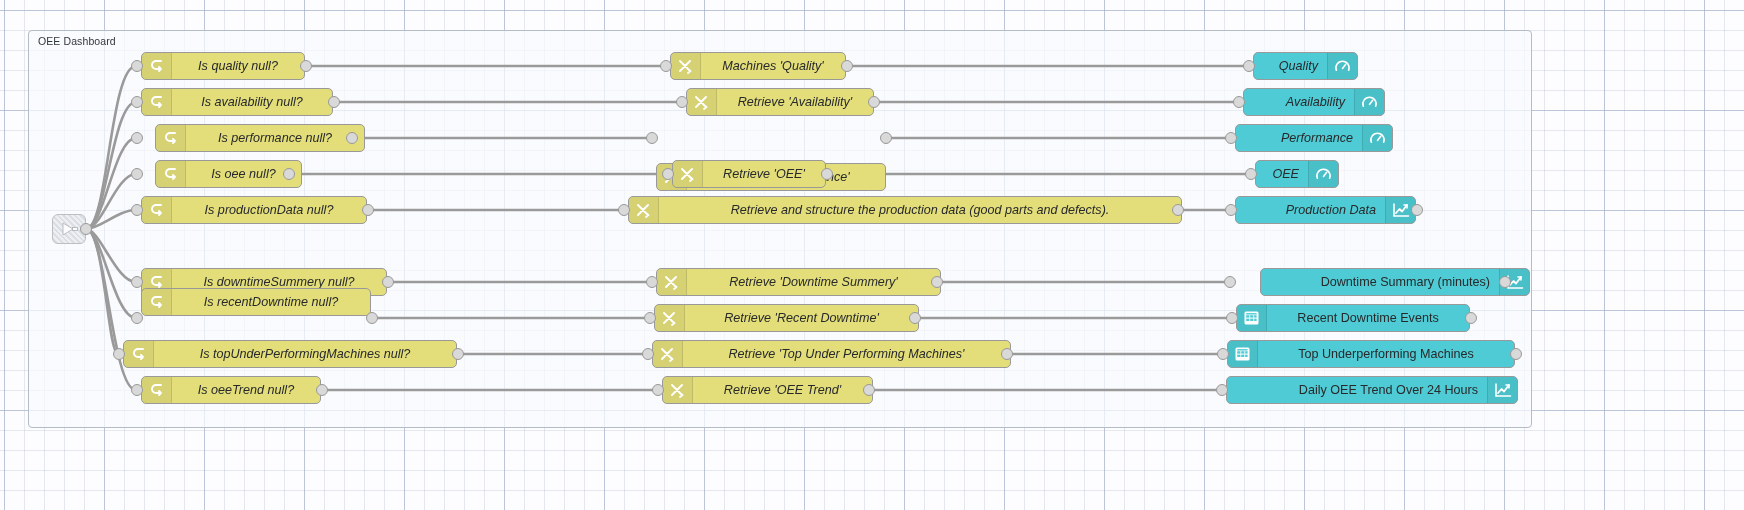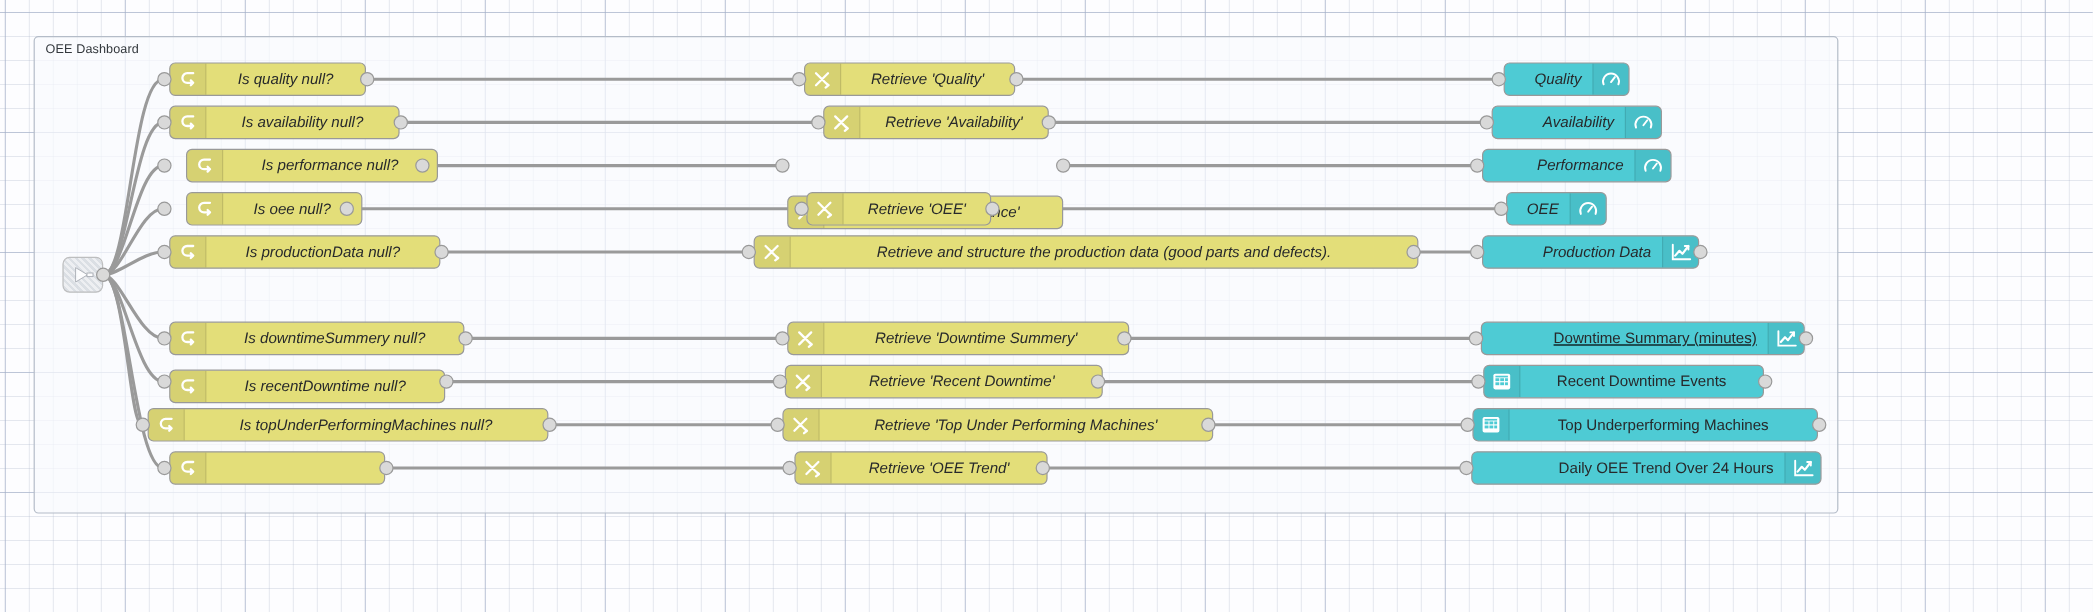--- a/index.html
+++ b/index.html
@@ -189,21 +189,21 @@
   </div>
   <div class="port" style="left:300px; top:60px;"></div>
 
   <div class="port" style="left:660px; top:60px;"></div>
   <div class="node fn" style="left:670px; top:52px; width:176px;">
     <span class="node-icon left">
       <svg width="17" height="17" viewBox="0 0 17 17">
           <path d="M3 3 L13 13 M13 3 L3 13 M11 11 l2.5 2 -2.5 2" stroke="#fff" stroke-width="1.9" fill="none" stroke-linecap="round" stroke-linejoin="round"></path>
         </svg>
     </span>
-    <span class="node-label italic center">Retrieve 'Quality'</span>
+    <span class="node-label italic center">Machines 'Quality'</span>
   </div>
   <div class="port" style="left:841px; top:60px;"></div>
 
   <div class="port" style="left:1243px; top:60px;"></div>
   <div class="node dash" style="left:1253px; top:52px; width:105px;">
     <span class="node-label italic right">Quality</span>
     <span class="node-icon right">
       <svg width="17" height="17" viewBox="0 0 18 18">
           <path d="M2.5 13 A7 7 0 1 1 15.5 13" stroke="#fff" stroke-width="1.7" fill="none" stroke-linecap="round"></path>
           <path d="M9 11 L12.4 6.6" stroke="#fff" stroke-width="1.7" stroke-linecap="round"></path>
@@ -361,34 +361,34 @@
     <span class="node-icon left">
       <svg width="17" height="17" viewBox="0 0 17 17">
           <path d="M3 3 L13 13 M13 3 L3 13 M11 11 l2.5 2 -2.5 2" stroke="#fff" stroke-width="1.9" fill="none" stroke-linecap="round" stroke-linejoin="round"></path>
         </svg>
     </span>
     <span class="node-label italic center">Retrieve 'Downtime Summery'</span>
   </div>
   <div class="port" style="left:931px; top:276px;"></div>
 
   <div class="port" style="left:1224px; top:276px;"></div>
-  <div class="node dash" style="left:1234px; top:268px; width:270px;text-decoration:underline;">
+  <div class="node dash" style="left:1260px; top:268px; width:270px;">
     <span class="node-label right">Downtime Summary (minutes)</span>
     <span class="node-icon right">
       <svg width="18" height="16" viewBox="0 0 18 16">
           <path d="M2 2 V14 H16.5" stroke="#fff" stroke-width="1.6" fill="none" stroke-linecap="round"></path>
           <path d="M4 11 L7.5 7 L10 9.5 L15 3" stroke="#fff" stroke-width="1.8" fill="none" stroke-linecap="round" stroke-linejoin="round"></path>
           <path d="M12 3 H15 V6" stroke="#fff" stroke-width="1.6" fill="none" stroke-linecap="round" stroke-linejoin="round"></path>
         </svg>
     </span>
   </div>
   <div class="port" style="left:1499px; top:276px;"></div>
 
   <div class="port" style="left:131px; top:312px;"></div>
-  <div class="node fn" style="left:141px; top:308px; width:230px;">
+  <div class="node fn" style="left:141px; top:288px; width:230px;">
     <span class="node-icon left">
       <svg width="17" height="17" viewBox="0 0 17 17">
           <path d="M13 3 H8 a4 4 0 0 0 0 8 h5 M11 9 l2 2 -2 2" stroke="#fff" stroke-width="1.9" fill="none" stroke-linecap="round" stroke-linejoin="round"></path>
         </svg>
     </span>
     <span class="node-label italic center">Is recentDowntime null?</span>
   </div>
   <div class="port" style="left:366px; top:312px;"></div>
 
   <div class="port" style="left:644px; top:312px;"></div>
@@ -460,20 +460,21 @@
   </div>
   <div class="port" style="left:1510px; top:348px;"></div>
 
   <div class="port" style="left:131px; top:384px;"></div>
   <div class="node fn" style="left:141px; top:376px; width:180px;">
     <span class="node-icon left">
       <svg width="17" height="17" viewBox="0 0 17 17">
           <path d="M13 3 H8 a4 4 0 0 0 0 8 h5 M11 9 l2 2 -2 2" stroke="#fff" stroke-width="1.9" fill="none" stroke-linecap="round" stroke-linejoin="round"></path>
         </svg>
     </span>
+    <span class="node-label italic center">Is oeeTrend null?</span>
   </div>
   <div class="port" style="left:316px; top:384px;"></div>
 
   <div class="port" style="left:652px; top:384px;"></div>
   <div class="node fn" style="left:662px; top:376px; width:211px;">
     <span class="node-icon left">
       <svg width="17" height="17" viewBox="0 0 17 17">
           <path d="M3 3 L13 13 M13 3 L3 13 M11 11 l2.5 2 -2.5 2" stroke="#fff" stroke-width="1.9" fill="none" stroke-linecap="round" stroke-linejoin="round"></path>
         </svg>
     </span>

